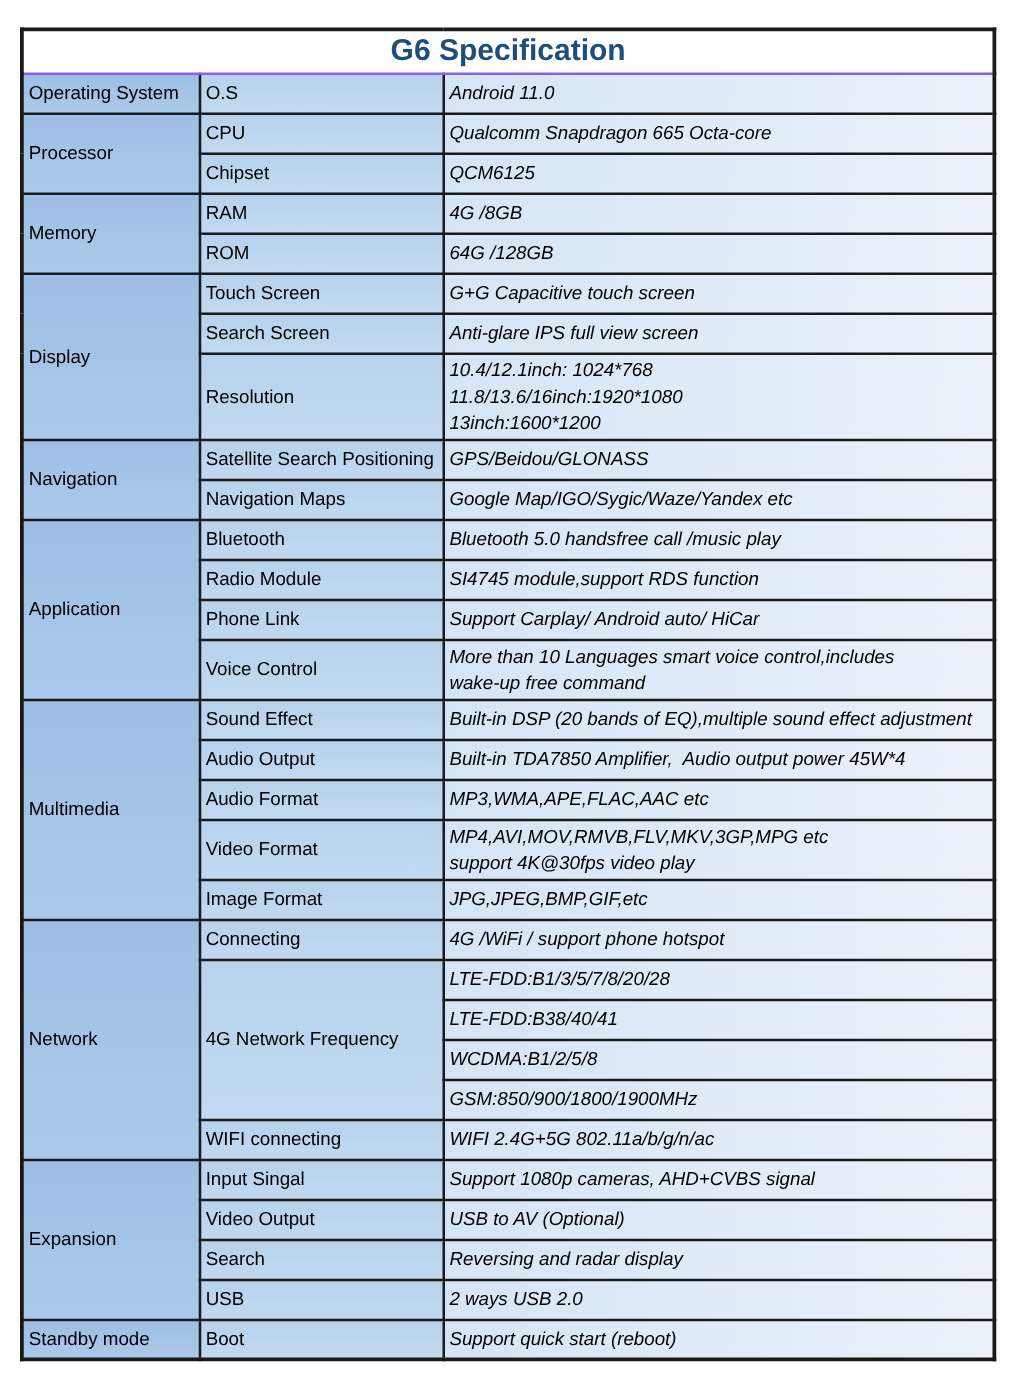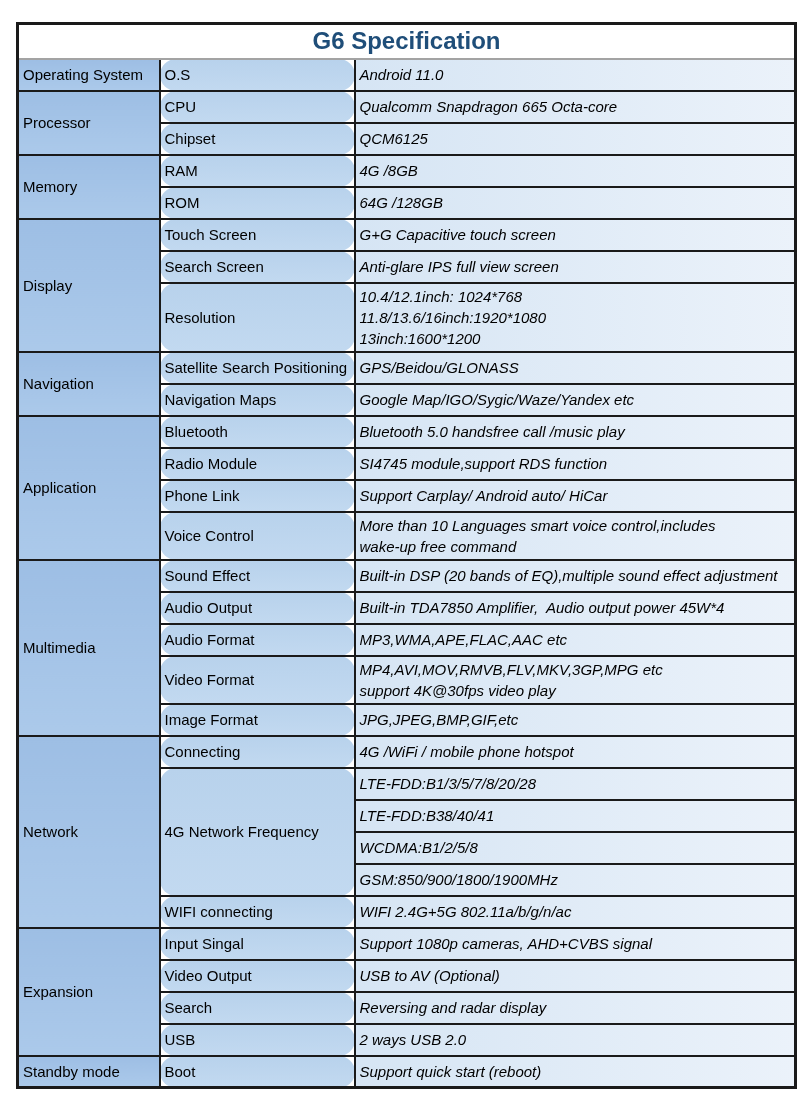--- a/index.html
+++ b/index.html
@@ -19,40 +19,39 @@
     border: 3px solid #1a1a1a;
   }
   th.title-cell {
     height: 35px;
     background: #ffffff;
     color: #1F4E79;
     font-size: 24px;
     font-weight: bold;
     text-align: center;
     vertical-align: middle;
-    border: 2px solid #a3a3a3;
+    border: 2px solid #8b5cf6;
     letter-spacing: 0px;
   }
   td {
     border: 2px solid #1a1a1a;
     vertical-align: middle;
     font-size: 15px;
     line-height: 21px;
     height: 32px;
     padding: 2px 2px 2px 4px;
   }
   td.cat {
     background: linear-gradient(180deg, #9dbee4 0%, #abc9ea 100%);
     font-weight: normal;
     white-space: pre;
   }
   td.label {
     background: linear-gradient(180deg, #b8d2ec 0%, #c2d9f0 100%);
     white-space: pre;
-    border-radius: 16px;
   }
   td.value {
     background: linear-gradient(90deg, #d6e5f4 0%, #ebf2fa 100%);
     white-space: pre;
     font-style: italic;
   }
 </style>
 </head>
 <body>
 
@@ -152,21 +151,21 @@
           <td class="value">MP4,AVI,MOV,RMVB,FLV,MKV,3GP,MPG etc
 support 4K@30fps video play</td>
         </tr>
         <tr>
           <td class="label" rowspan="1">Image Format</td>
           <td class="value">JPG,JPEG,BMP,GIF,etc</td>
         </tr>
         <tr>
           <td class="cat" rowspan="6">Network</td>
           <td class="label" rowspan="1">Connecting</td>
-          <td class="value">4G /WiFi / mobile phone hotspot</td>
+          <td class="value">4G /WiFi / support phone hotspot</td>
         </tr>
         <tr>
           <td class="label" rowspan="4">4G Network Frequency</td>
           <td class="value">LTE-FDD:B1/3/5/7/8/20/28</td>
         </tr>
         <tr>
           <td class="value">LTE-FDD:B38/40/41</td>
         </tr>
         <tr>
           <td class="value">WCDMA:B1/2/5/8</td>

